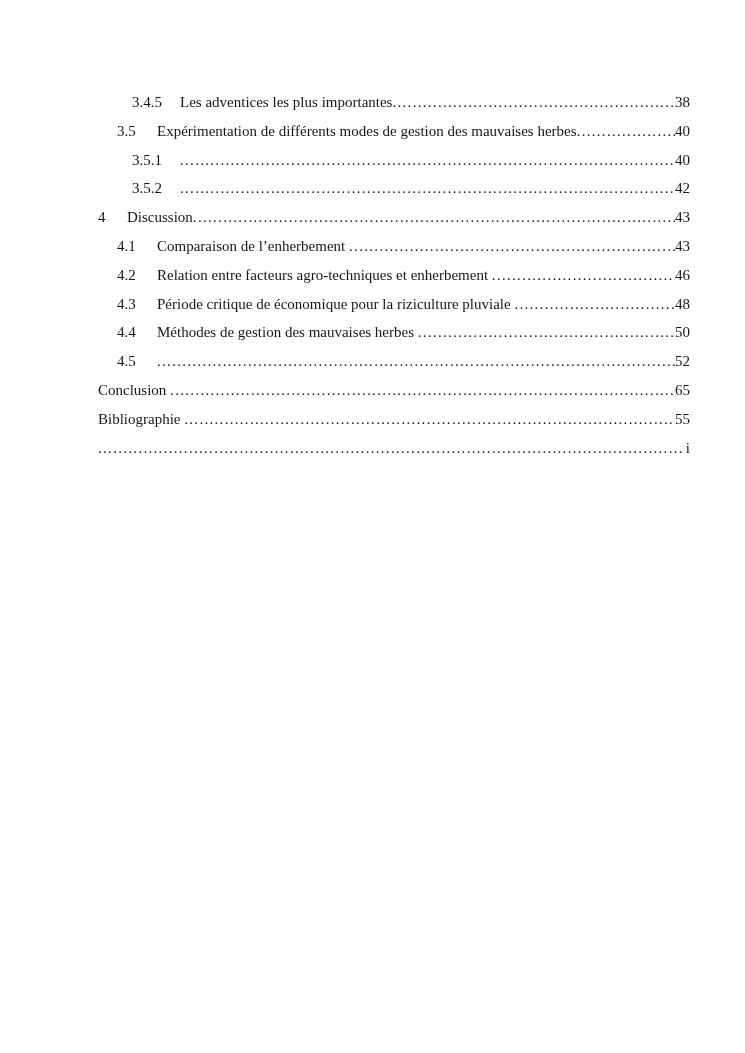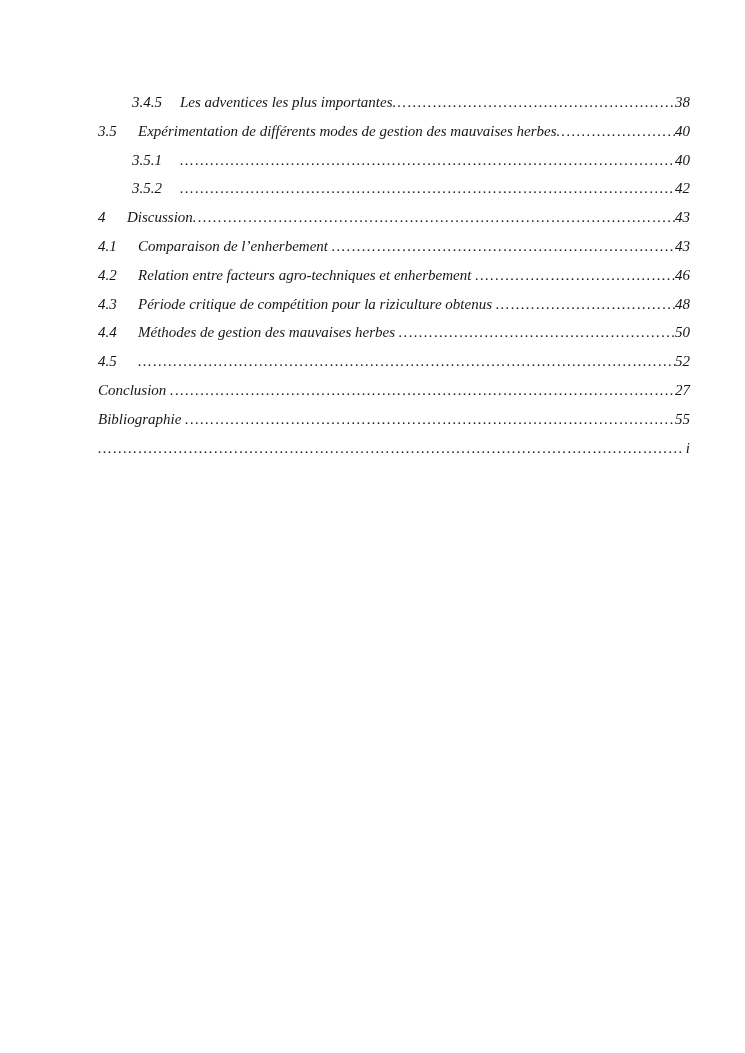--- a/index.html
+++ b/index.html
@@ -26,29 +26,28 @@
     top: 88px;
     width: 592px;
   }
   .toc-row {
     display: flex;
     align-items: flex-start;
     height: 28.8px;
     line-height: 28.8px;
     font-size: 15px;
     white-space: nowrap;
-    font-style: italic;
   }
   .toc-row .num {
     display: inline-block;
     flex: 0 0 auto;
   }
   .toc-row.level-1 { margin-left: 0; }
   .toc-row.level-1 .num { width: 29px; }
-  .toc-row.level-2 { }
+  .toc-row.level-2 { margin-left: 19px; }
   .toc-row.level-2 .num { width: 40px; }
   .toc-row.level-3 { margin-left: 34px; }
   .toc-row.level-3 .num { width: 48px; }
   .toc-row .title {
     flex: 0 0 auto;
     white-space: pre;
   }
   .toc-row .leader {
     flex: 1 1 auto;
     min-width: 0;
@@ -110,21 +109,21 @@
 
   <div class="toc-row level-2">
     <span class="num">4.2</span>
     <span class="title">Relation entre facteurs agro-techniques et enherbement </span>
     <span class="leader">............................................................................................................................................................................................................................</span>
     <span class="pg">46</span>
   </div>
 
   <div class="toc-row level-2">
     <span class="num">4.3</span>
-    <span class="title">Période critique de compétition pour la riziculture obtenus </span>
+    <span class="title">Période critique de économique pour la riziculture pluviale </span>
     <span class="leader">............................................................................................................................................................................................................................</span>
     <span class="pg">48</span>
   </div>
 
   <div class="toc-row level-2">
     <span class="num">4.4</span>
     <span class="title">Méthodes de gestion des mauvaises herbes </span>
     <span class="leader">............................................................................................................................................................................................................................</span>
     <span class="pg">50</span>
   </div>
@@ -132,21 +131,21 @@
   <div class="toc-row level-2">
     <span class="num">4.5</span>
     <span class="leader">............................................................................................................................................................................................................................</span>
     <span class="pg">52</span>
   </div>
 
   <div class="toc-row level-1">
 
     <span class="title">Conclusion </span>
     <span class="leader">............................................................................................................................................................................................................................</span>
-    <span class="pg">27</span>
+    <span class="pg">65</span>
   </div>
 
   <div class="toc-row level-1">
 
     <span class="title">Bibliographie </span>
     <span class="leader">............................................................................................................................................................................................................................</span>
     <span class="pg">55</span>
   </div>
 
   <div class="toc-row level-1">

